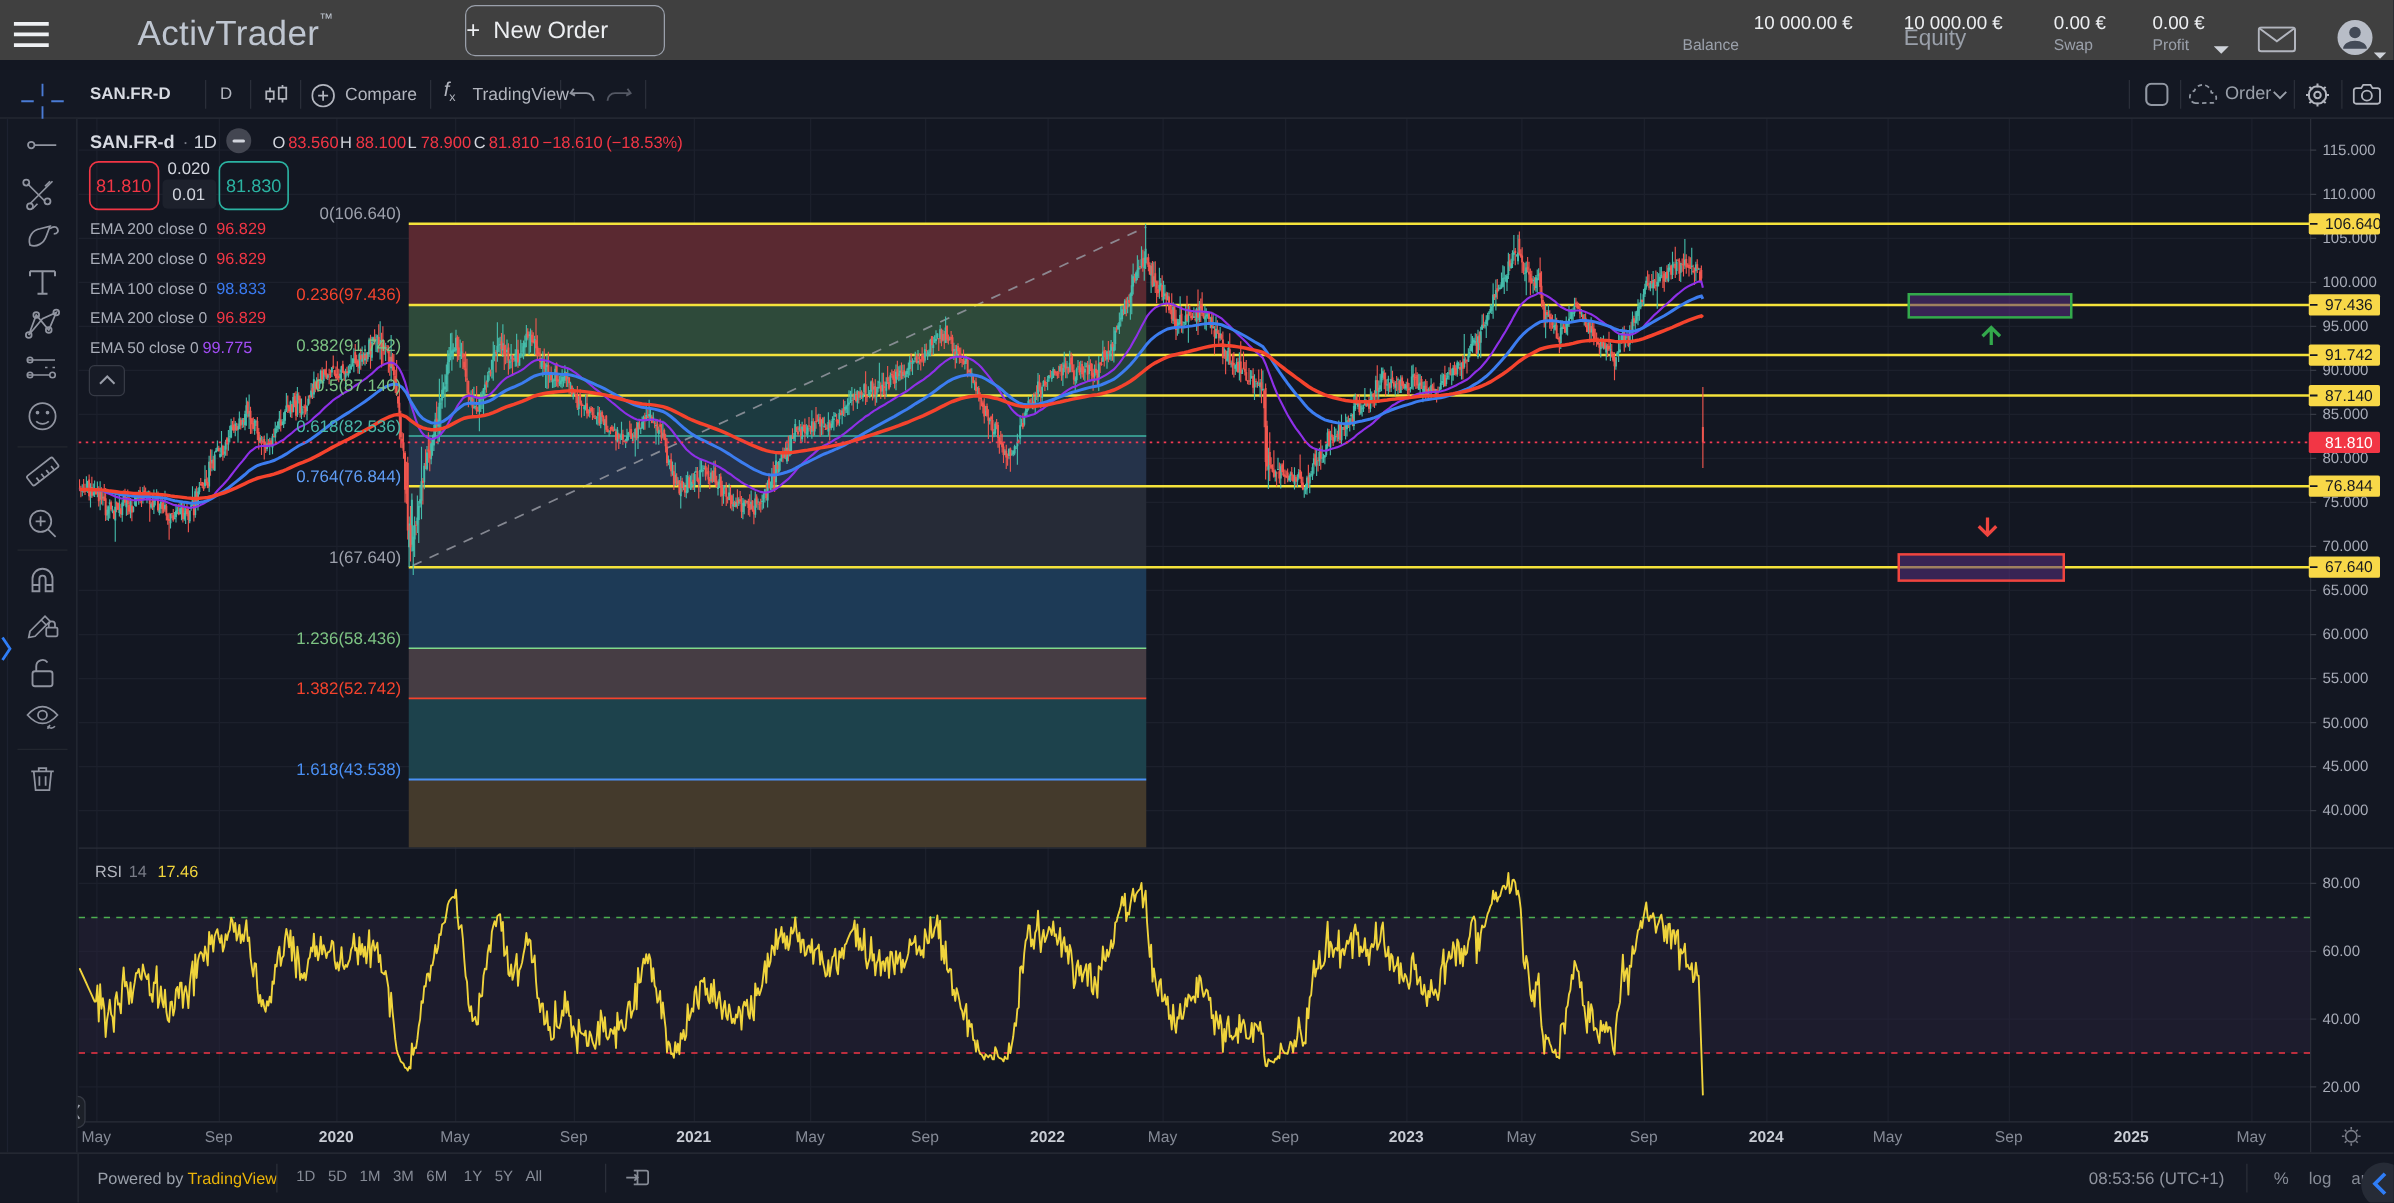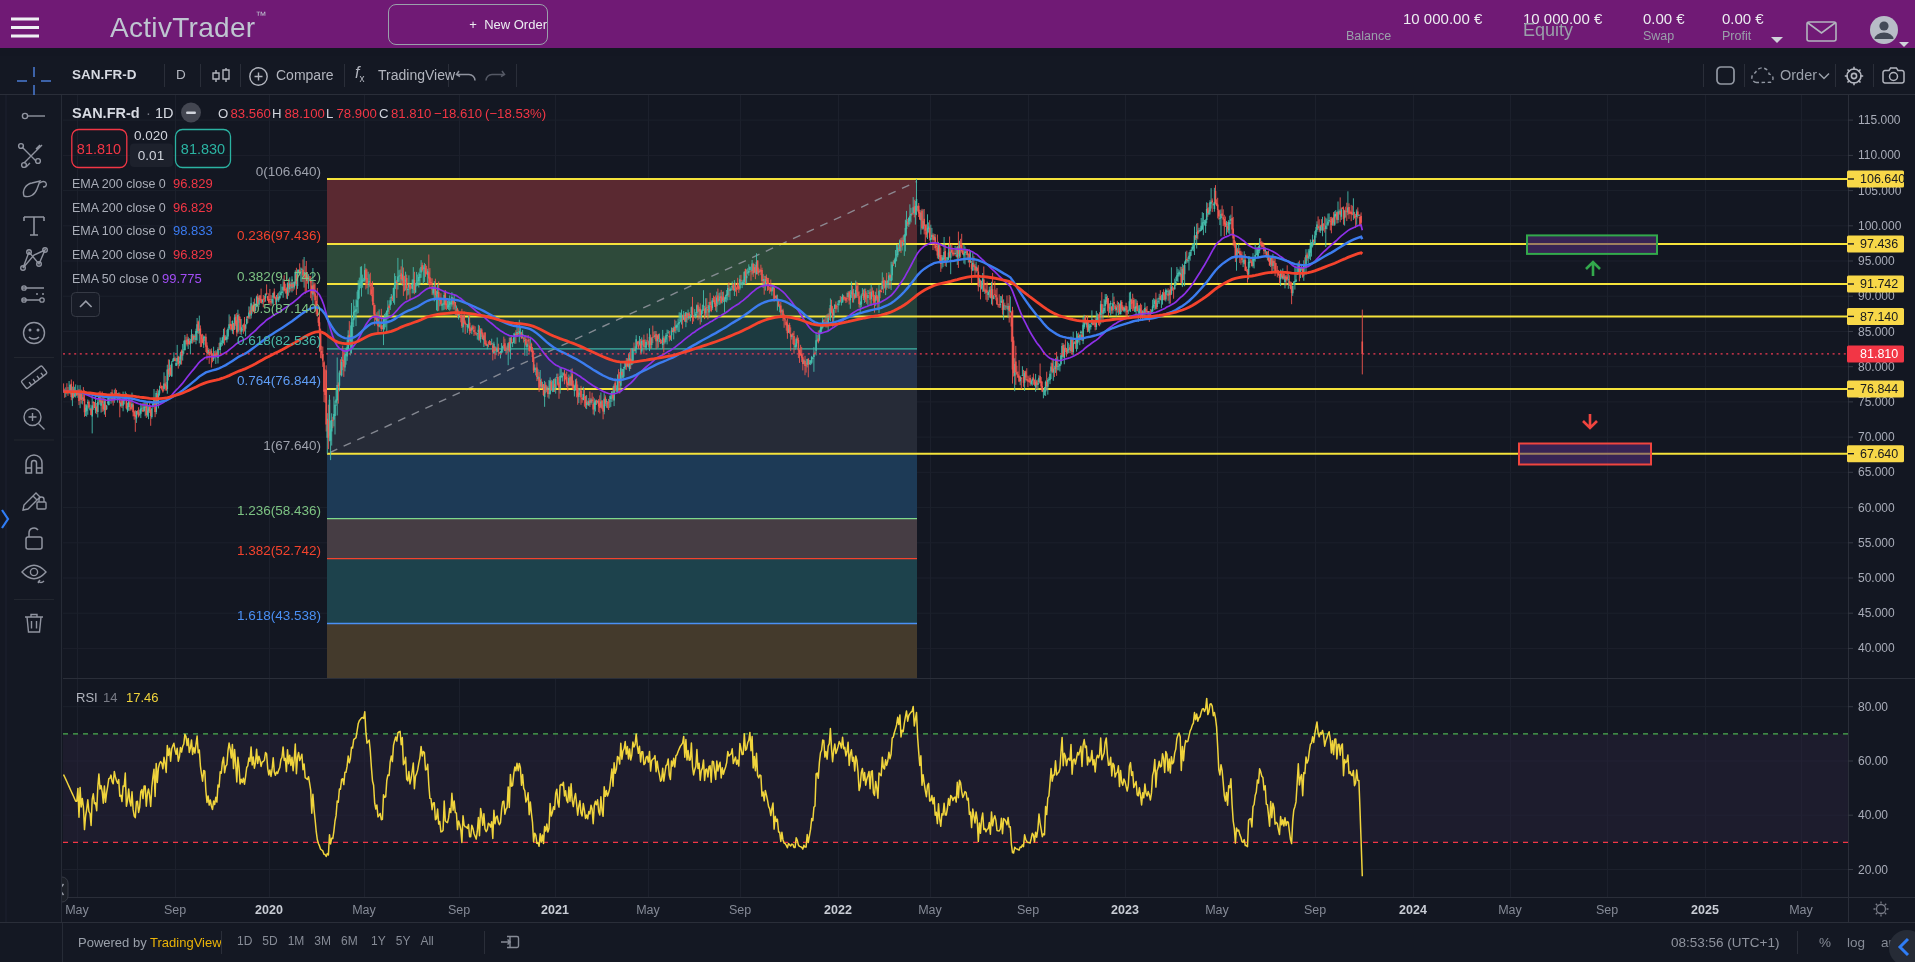--- a/index.html
+++ b/index.html
@@ -1,16 +1,16 @@
 <!DOCTYPE html>
 <html><head><meta charset="utf-8"><style>
 *{margin:0;padding:0;box-sizing:border-box}
 body{width:1915px;height:962px;background:#131722;font-family:"Liberation Sans",sans-serif;position:relative;overflow:hidden}
 .abs{position:absolute}
-#hdr{left:0;top:0;width:1915px;height:48px;background:#701a75}
+#hdr{left:0;top:0;width:1915px;height:48px;background:#404040}
 #row2{left:0;top:56px;width:1915px;height:39px;background:#141823;border-bottom:1px solid #2a2e39}
 #side{left:0;top:95px;width:62px;height:827px;background:#141823;border-right:1px solid #262b36}
 #bbar{left:0;top:922px;width:1915px;height:40px;background:#141823;border-top:1px solid #2a2e39}
 .sep{position:absolute;top:8px;width:1px;height:23px;background:#2a2e39}
 .t{position:absolute;color:#b2b5be;font-size:14px}
 </style></head><body>
 <svg width="1915" height="962" viewBox="0 0 1915 962" font-family="Liberation Sans, sans-serif" style="position:absolute;left:0;top:0">
 <defs>
  <clipPath id="plot">
         <rect x="63" y="95" width="1785" height="583"></rect>
@@ -224,21 +224,21 @@
 <g stroke="#787b86" stroke-width="1.3" fill="none">
 <circle cx="1881" cy="909" r="4.5"></circle>
 <path d="M1881 901.5v2M1881 914.5v2M1873.5 909h2M1886.5 909h2M1875.8 903.8l1.4 1.4M1884.8 912.8l1.4 1.4M1886.2 903.8l-1.4 1.4M1877.2 912.8l-1.4 1.4"></path>
 </g>
 </svg>
 <div id="hdr" class="abs">
  <svg class="abs" style="left:11px;top:16px" width="30" height="24">
       <path d="M0 3h28M0 11.5h28M0 20h28" stroke="#eff1f4" stroke-width="3"></path>
     </svg>
  <div class="abs" style="left:110px;top:9px;font-size:28px;font-weight:400;color:#bfc6d1;letter-spacing:.3px">ActivTrader<span style="font-size:11px;vertical-align:18px;letter-spacing:0">™</span></div>
- <div class="abs" style="left:388px;top:4px;width:160px;height:41px;border:1px solid #9aa0ab;border-radius:8px;color:#eceef1;font-size:13px;text-align:right;line-height:39px">+&nbsp; New Order</div>
+ <div class="abs" style="left:372px;top:4px;width:160px;height:41px;border:1px solid #9aa0ab;border-radius:8px;color:#eceef1;font-size:19px;text-align:left;line-height:39px">+&nbsp; New Order</div>
  <div class="t" style="left:1403px;top:10px;color:#eceef1;font-size:15px">10 000.00 €</div>
  <div class="t" style="left:1346px;top:29px;color:#9aa0aa;font-size:12.5px">Balance</div>
  <div class="t" style="left:1523px;top:10px;color:#eceef1;font-size:15px">10 000.00 €</div>
  <div class="t" style="left:1523px;top:20px;color:#9aa0aa;font-size:18px">Equity</div>
  <div class="t" style="left:1643px;top:10px;color:#eceef1;font-size:15px">0.00 €</div>
  <div class="t" style="left:1643px;top:29px;color:#9aa0aa;font-size:12.5px">Swap</div>
  <div class="t" style="left:1722px;top:10px;color:#eceef1;font-size:15px">0.00 €</div>
  <div class="t" style="left:1722px;top:29px;color:#9aa0aa;font-size:12.5px">Profit</div>
  <svg class="abs" style="left:1770px;top:36px" width="14" height="8">
       <path d="M1 1l6 6 6-6z" fill="#cfd3da"></path>

